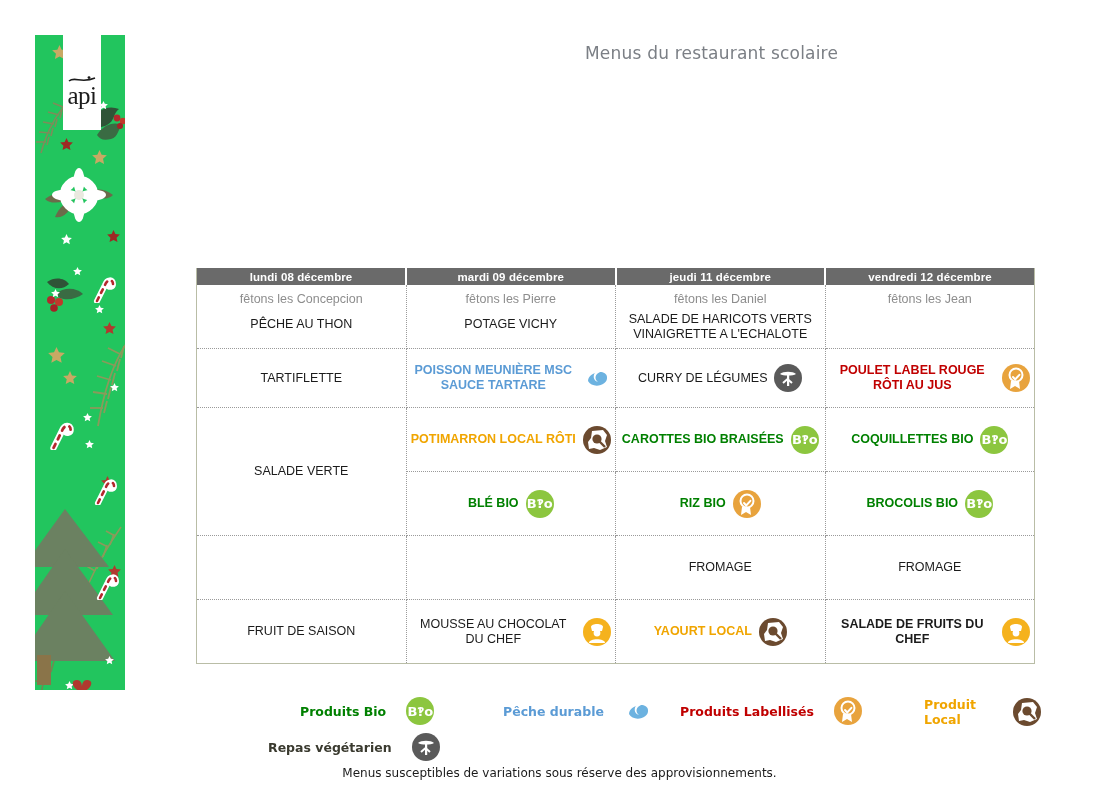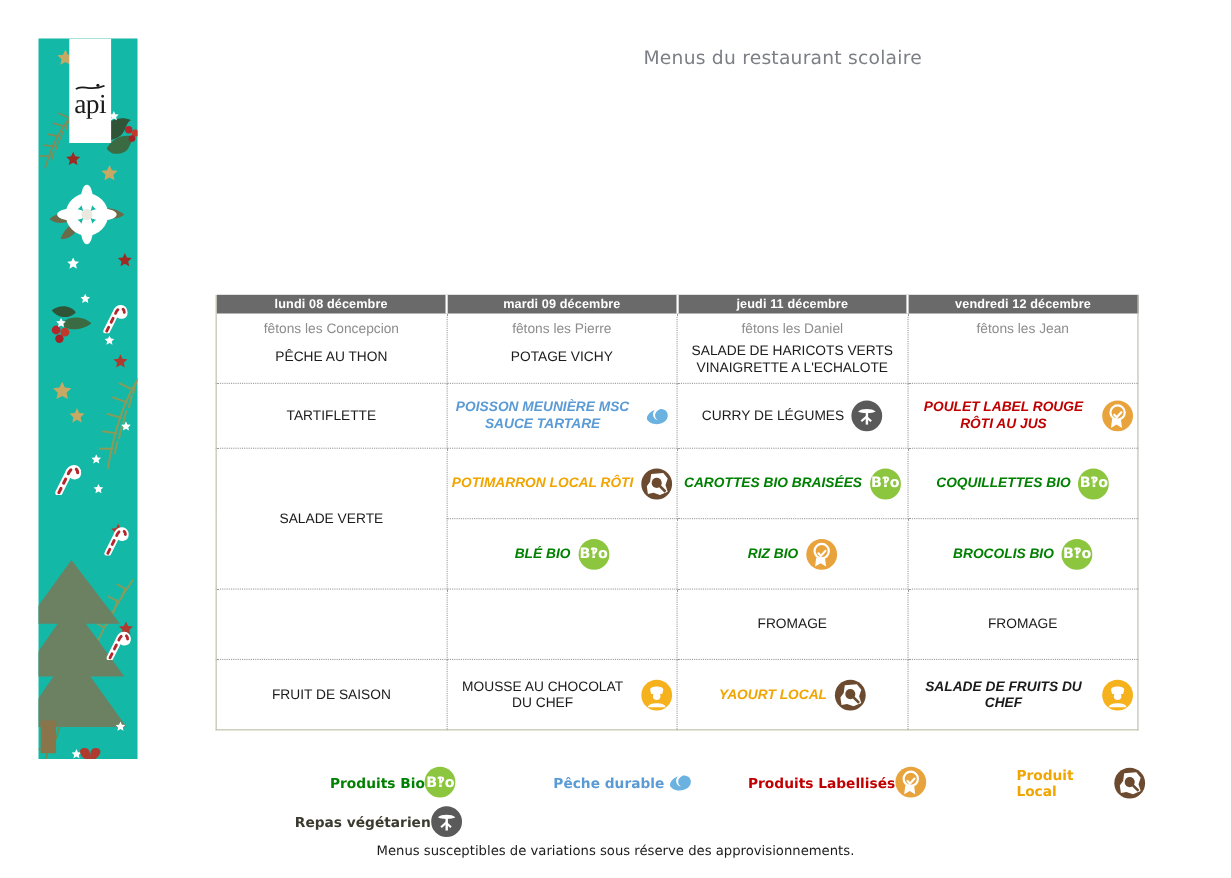--- a/index.html
+++ b/index.html
@@ -3,21 +3,21 @@
 <meta charset="utf-8">
 <style>
   html,body{margin:0;padding:0;}
   body{
     width:1119px;height:798px;background:#ffffff;
     font-family:"Liberation Sans","DejaVu Sans",sans-serif;
     -webkit-font-smoothing:antialiased;position:relative;overflow:hidden;
   }
   
   .banner{position:absolute;left:35px;top:35px;width:90px;height:655px;
-    background:#14b8a6;overflow:hidden;}
+    background:#22c55e;overflow:hidden;}
   .banner .logo-box{position:absolute;left:28px;top:0;width:38px;height:95px;background:#ffffff;z-index:6;}
   .banner .logo-text{position:absolute;left:28px;top:48px;width:38px;text-align:center;
     font-family:"Liberation Serif","DejaVu Serif",serif;font-size:25px;color:#1b1b1b;letter-spacing:-.5px;line-height:1;z-index:7;}
   .banner .logo-swoosh{position:absolute;left:33px;top:41px;width:28px;height:8px;z-index:7;}
   .star{position:absolute;z-index:3;}
   .tree{position:absolute;z-index:2;}
   .gift{position:absolute;z-index:4;}
   .cane{position:absolute;z-index:3;}
   .leafsvg{position:absolute;z-index:2;}
   
@@ -30,40 +30,40 @@
   .menu-table th{background:#6a6a6a;color:#ffffff;font-size:11.5px;font-weight:bold;
     height:17px;padding:0;text-align:center;border-right:2px solid #ffffff;letter-spacing:.1px;}
   .menu-table th:last-child{border-right:none;}
   .menu-table td{border-right:1px dotted #9a9a9a;border-bottom:1px dotted #9a9a9a;
     padding:0;vertical-align:middle;text-align:center;position:relative;margin-left:20px;}
   .menu-table td:last-child{border-right:none;}
   .menu-table tr:last-child td{border-bottom:none;}
   .saint{display:block;color:#8d8d8d;font-size:12.5px;padding-top:7px;font-weight:400;}
   .cellwrap{display:flex;align-items:center;justify-content:center;gap:7px;padding:6px 4px;min-height:24px;}
   .dish{font-size:12.5px;color:#1b1b1b;line-height:15px;}
-  .dish.b{font-weight:bold;font-style:italic;}
+  .dish.b{font-weight:bold;}
   .r1 td{height:50px;vertical-align:top;}
   .r2 td{height:58px;}
   .r3 td{height:63px;}
   .r4 td{height:63px;}
   .r5 td{height:63px;}
   .r6 td{height:63px;}
   
   .badge{flex:0 0 auto;width:28px;height:28px;border-radius:50%;display:inline-flex;
     align-items:center;justify-content:center;position:relative;}
   .badge.bio{background:#8cc63f;}
   .badge.bio span{color:#fff;font-size:13px;font-weight:bold;font-family:"DejaVu Sans",sans-serif;letter-spacing:-.3px;}
   .badge.label{background:#e8a33d;}
   .badge.local{background:#6b4a2f;}
   .badge.veg{background:#5a5a5a;}
   .badge.fish{background:transparent;}
   .badge.chef{background:#f5b21d;}
   
   .legend{position:absolute;left:196px;top:697px;width:845px;}
-  .lg-row{position:absolute;display:flex;align-items:center;gap:0;}
+  .lg-row{position:absolute;display:flex;align-items:center;gap:20px;}
   .lg-text{font-size:12.5px;font-weight:bold;font-family:"DejaVu Sans",sans-serif;}
   .footer-note{position:absolute;left:0;top:766px;width:1119px;text-align:center;
     font-family:"DejaVu Sans",sans-serif;font-size:12px;color:#1b1b1b;}
 </style>
 </head>
 <body>
 
 <div class="banner">
 
   <div class="logo-box"></div>

